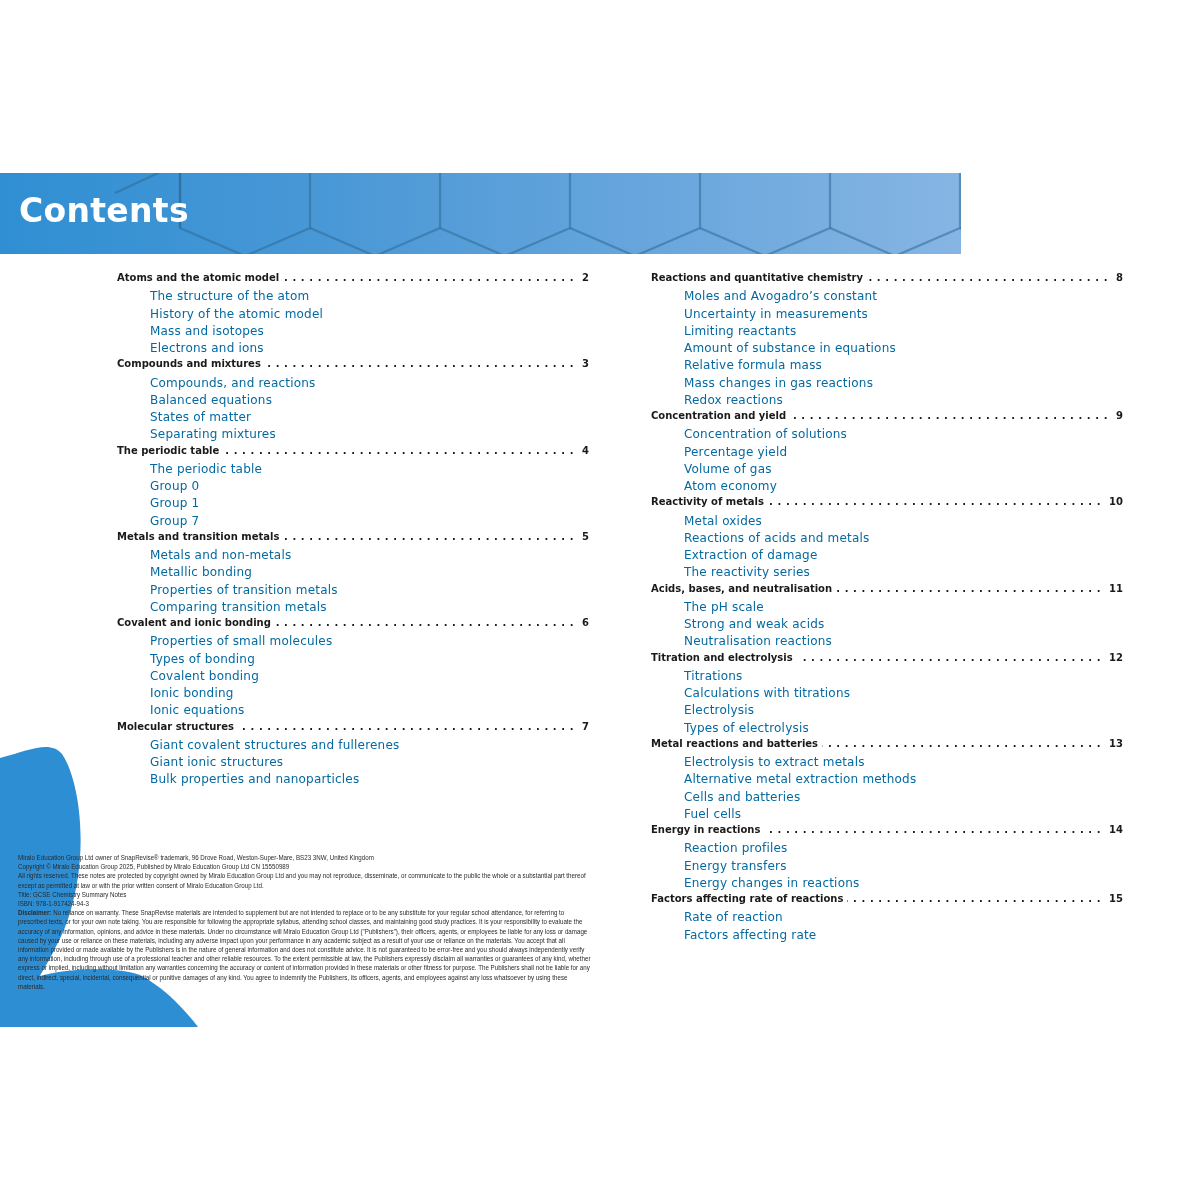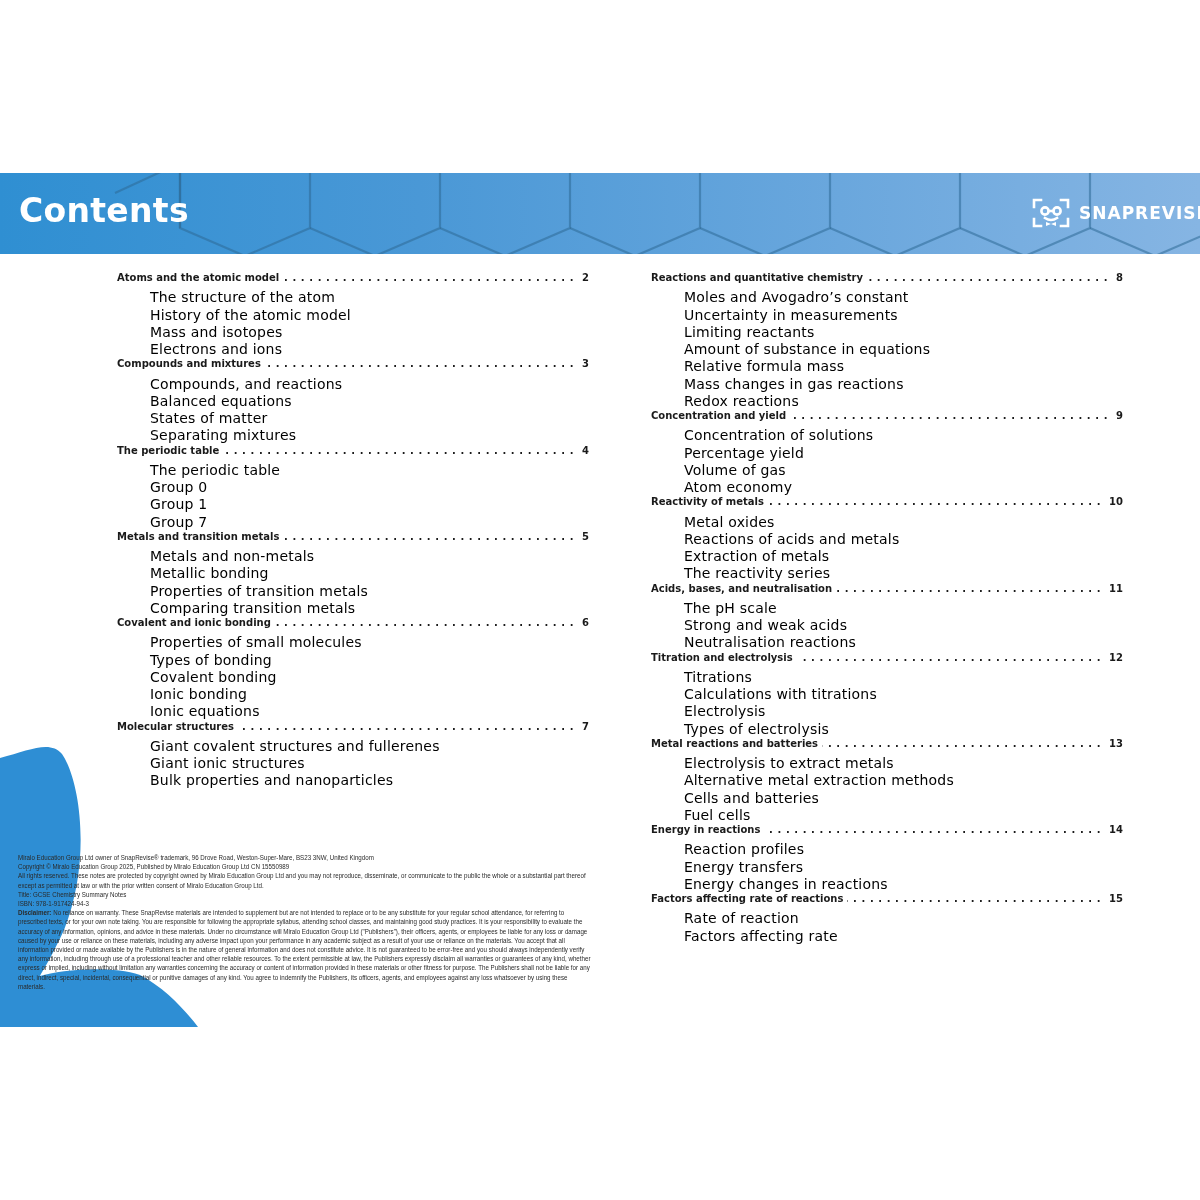--- a/index.html
+++ b/index.html
@@ -3,21 +3,21 @@
 <meta charset="utf-8">
 <style>
   html, body { margin: 0; padding: 0; }
   body {
     width: 1200px; height: 1200px; position: relative; overflow: hidden;
     background: #ffffff;
     font-family: "DejaVu Sans", sans-serif;
     color: #1a1a1a;
   }
   .banner {
-    position: absolute; left: 0; top: 173px; width: 1200px; height: 81px;
+    position: absolute; left: 0; top: 173px; width: 961px; height: 81px;
     background: linear-gradient(90deg, #2f8fd2 0%, #4a98d6 35%, #6aa7dd 70%, #86b5e3 100%);
     overflow: hidden;
   }
   .banner svg.hex { position: absolute; left: 0; top: 0; }
   .banner .title {
     position: absolute; left: 19px; top: 18px;
     color: #ffffff; font-weight: bold; font-size: 33px; letter-spacing: 0.3px;
     font-family: "DejaVu Sans", sans-serif;
   }
   .logo {
@@ -36,22 +36,22 @@
     display: flex; align-items: baseline; height: 17.25px; font-size: 10px;
     font-weight: bold; white-space: nowrap; overflow: hidden;
   }
   .sec-title { flex: 0 0 auto; }
   .dots {
     flex: 1 1 auto; overflow: hidden; white-space: nowrap; margin: 0 4px;
     letter-spacing: 4.6px; font-weight: bold; color: #1a1a1a; direction: rtl; text-align: left;
   }
   .page { flex: 0 0 auto; text-align: right; }
   .sub {
-    height: 17.25px; font-size: 14px; padding-left: 33px; white-space: nowrap;
-    color: #000000; font-weight: normal; letter-spacing: 0.2px;
+    height: 17.25px; font-size: 12px; padding-left: 33px; white-space: nowrap;
+    color: #0369a1; font-weight: normal; letter-spacing: 0.2px;
   }
   .legal {
     position: absolute; left: 18px; top: 853px; width: 610px;
     font-family: "Liberation Sans", sans-serif; font-size: 6.6px; line-height: 9.2px;
     color: #2a2a2a; transform: scaleX(0.94); transform-origin: left top;
   }
   .legal p { margin: 0; }
   .legal b { font-weight: bold; }
 </style>
 </head>
@@ -179,21 +179,21 @@
     <div class="sub">Percentage yield</div>
     <div class="sub">Volume of gas</div>
     <div class="sub">Atom economy</div>
     <div class="sec-row">
       <span class="sec-title">Reactivity of metals</span>
       <span class="dots">................................................................................</span>
       <span class="page">10</span>
     </div>
     <div class="sub">Metal oxides</div>
     <div class="sub">Reactions of acids and metals</div>
-    <div class="sub">Extraction of metals</div>
+    <div class="sub">Extraction of damage</div>
     <div class="sub">The reactivity series</div>
     <div class="sec-row">
       <span class="sec-title">Acids, bases, and neutralisation</span>
       <span class="dots">................................................................................</span>
       <span class="page">11</span>
     </div>
     <div class="sub">The pH scale</div>
     <div class="sub">Strong and weak acids</div>
     <div class="sub">Neutralisation reactions</div>
     <div class="sec-row">

